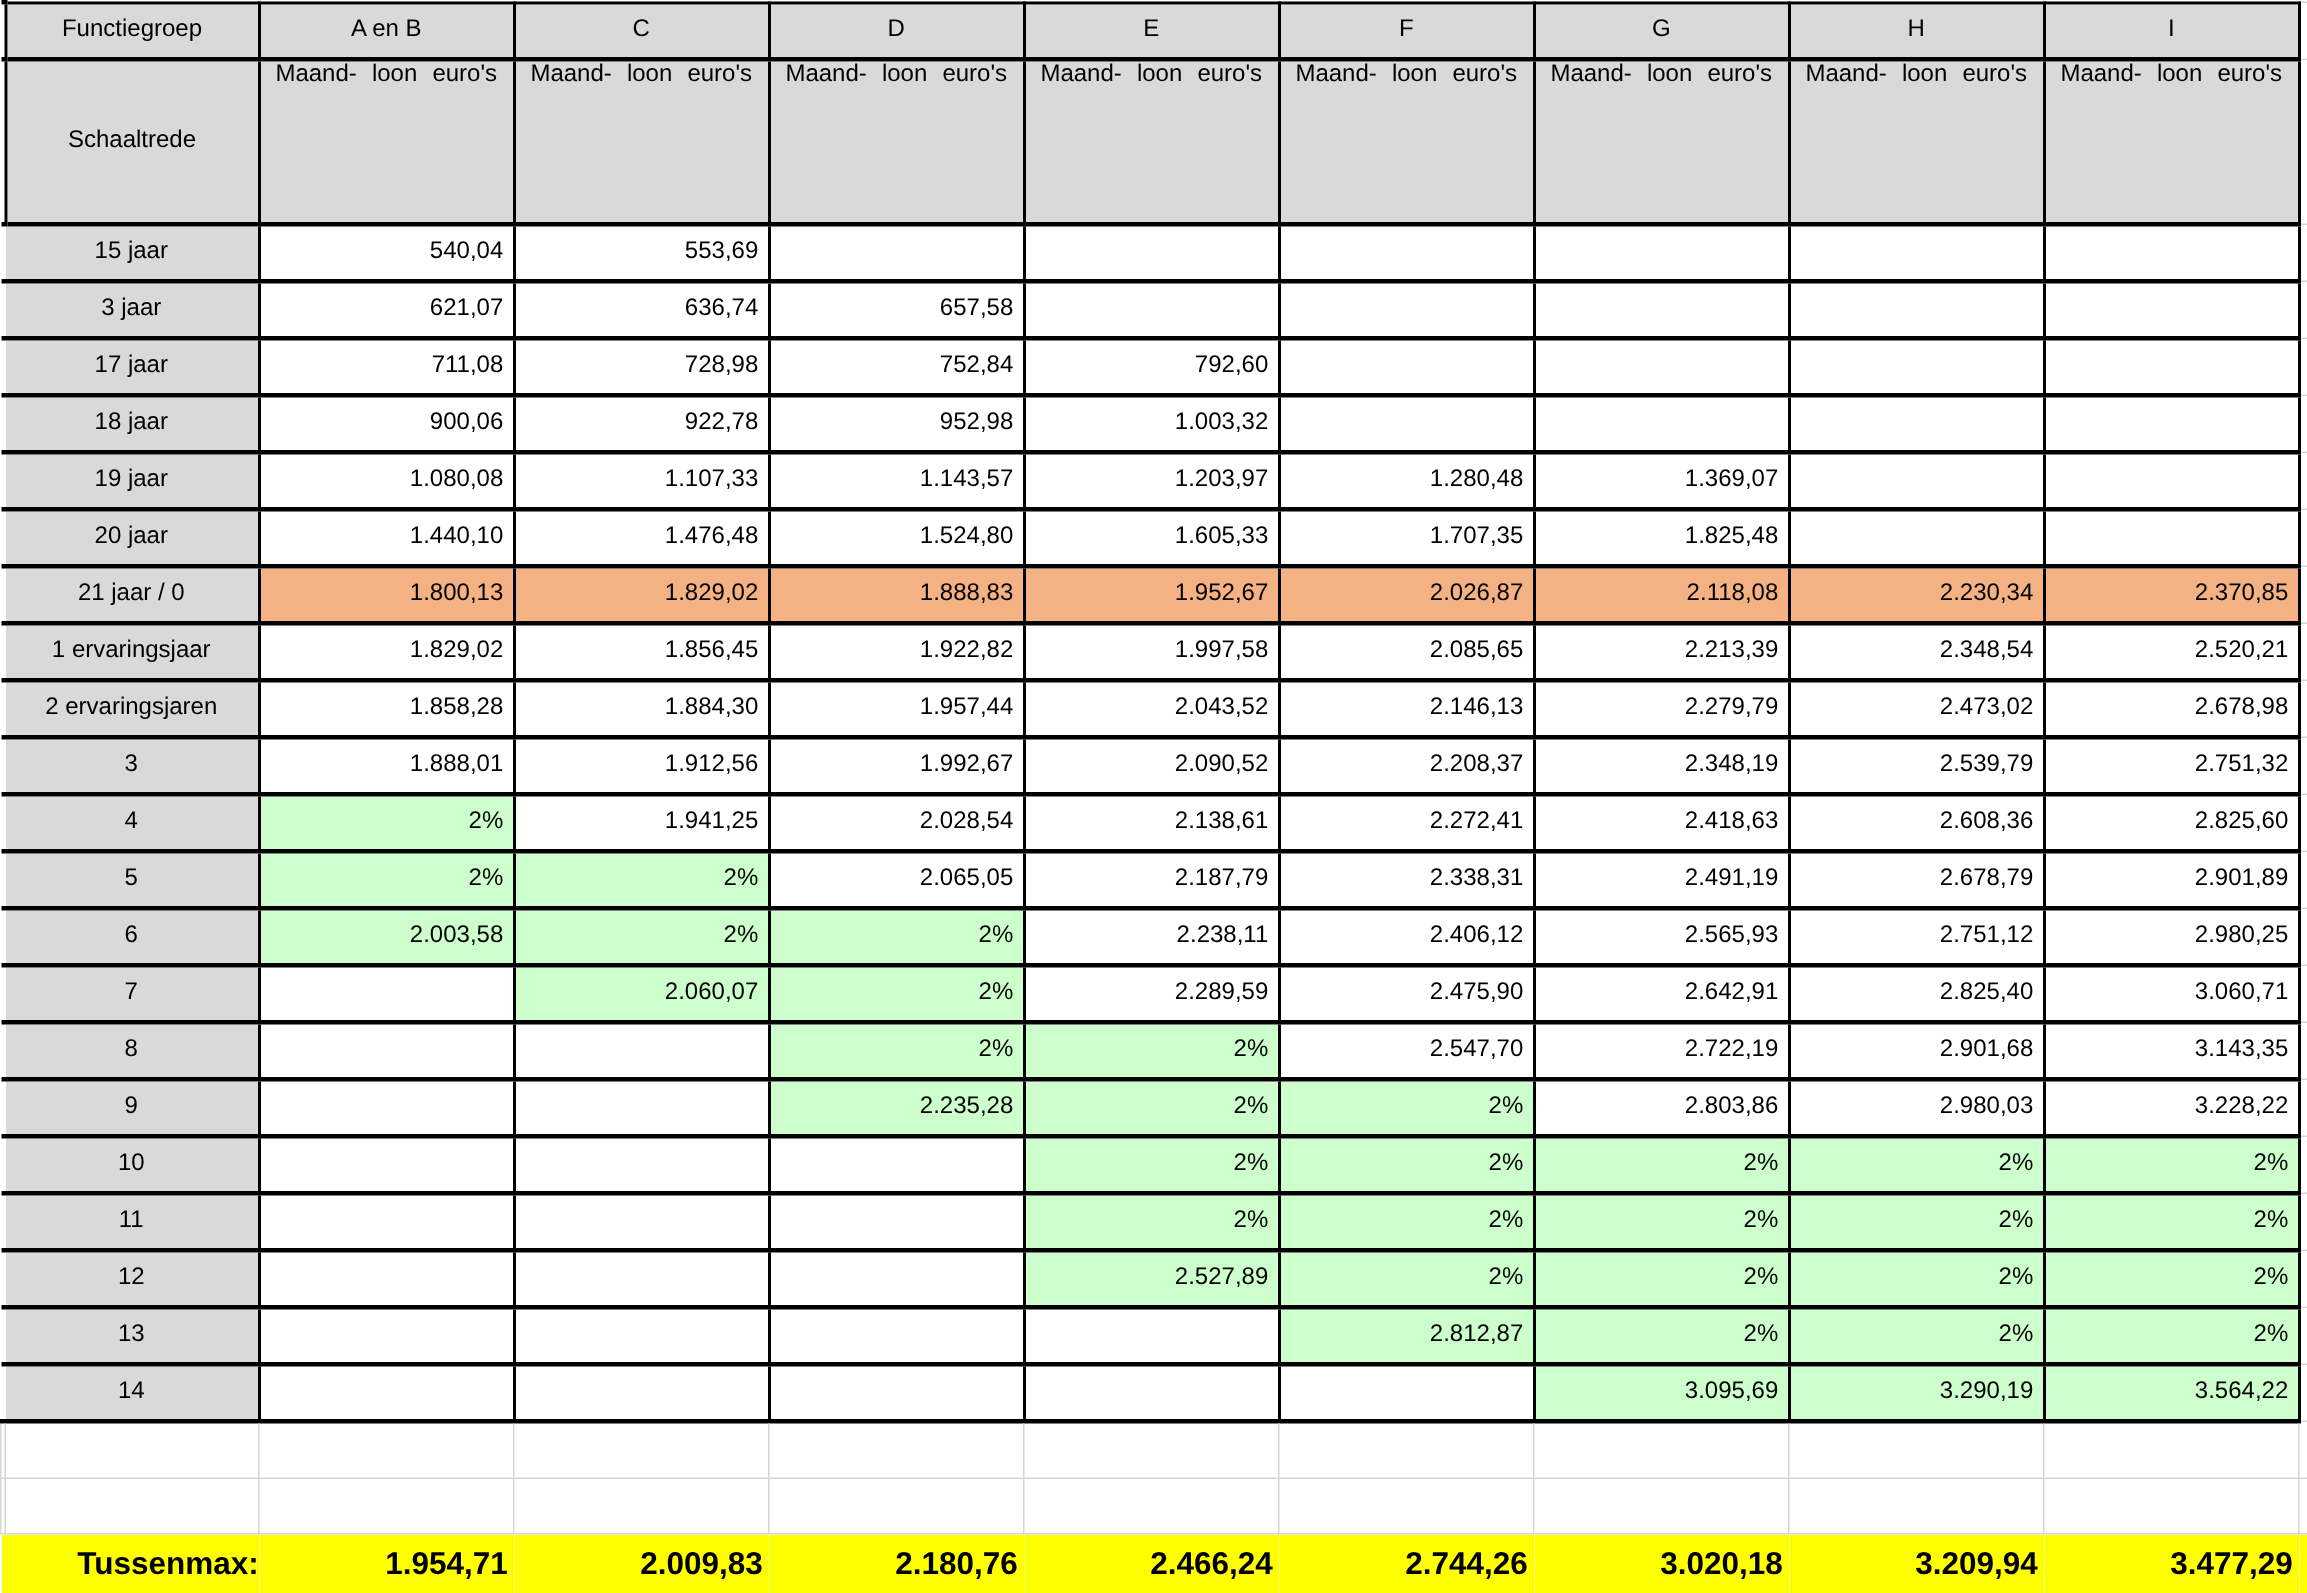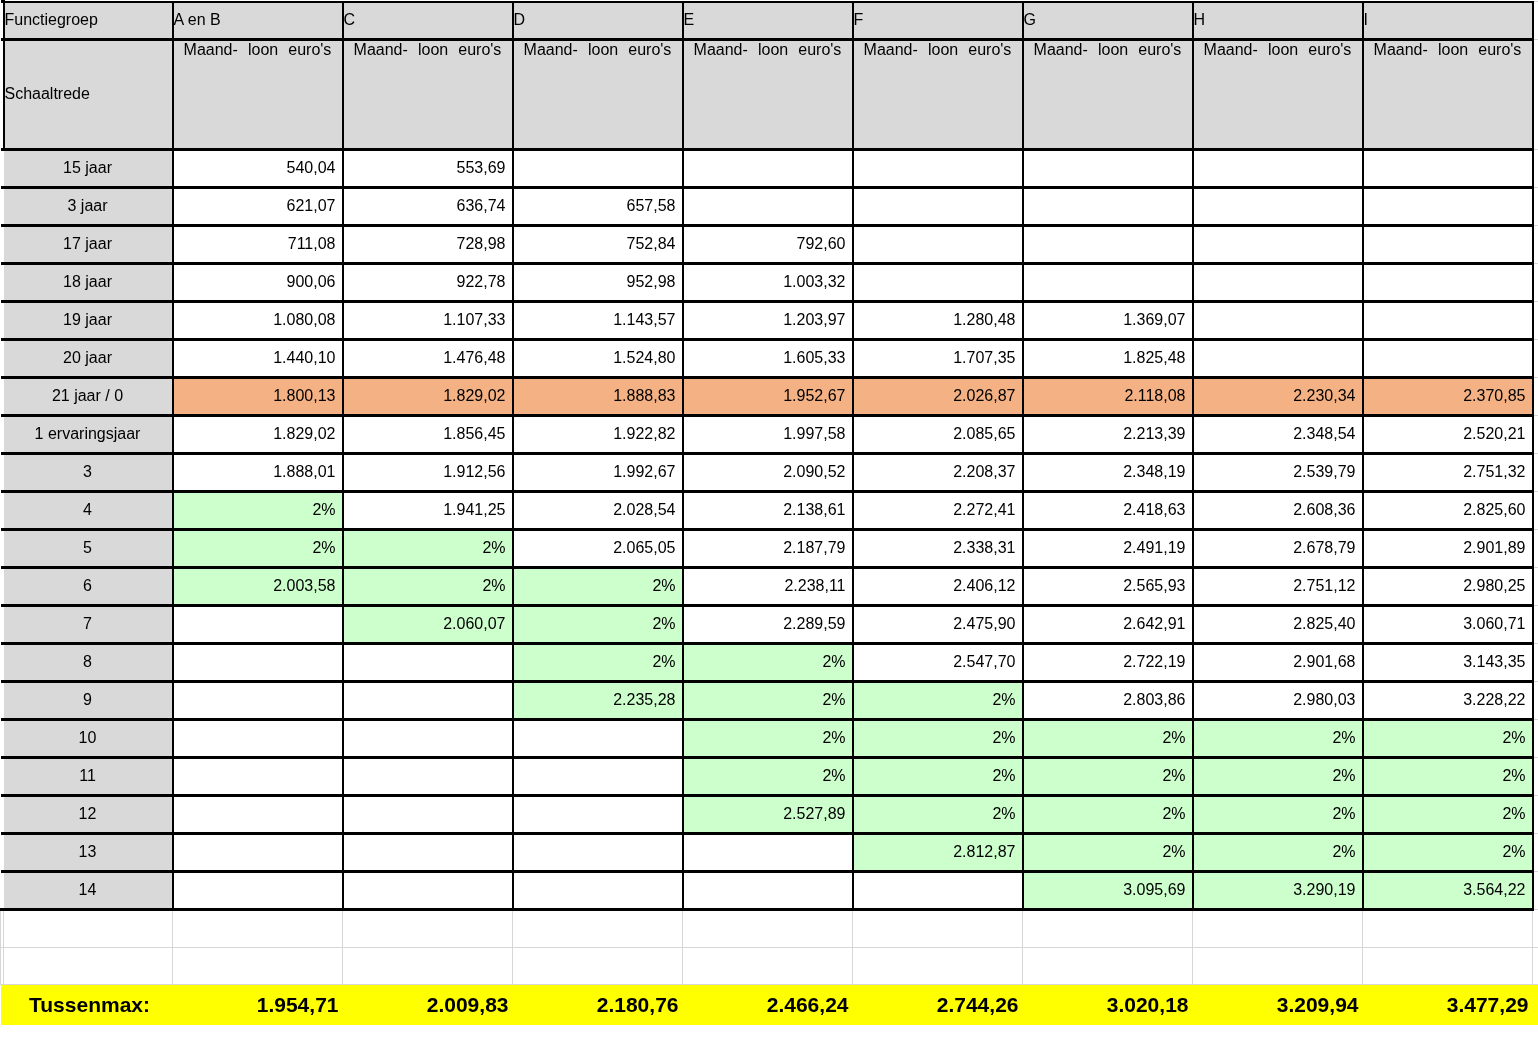--- a/index.html
+++ b/index.html
@@ -1,21 +1,21 @@
 <!DOCTYPE html>
 <html style="--header_gray: #D9D9D9; --highlight_orange: #F4B183; --highlight_green: #CCFFCC; --footer_yellow: #FFFF00; --grid_light: #D6D6D6; --grid_black: #000000;"><head>
 <meta charset="utf-8">
 <style>
   html, body { margin:0; padding:0; background:#fff; }
   body { width:1538px; font-family:"Liberation Sans", sans-serif; color:#000; }
   table.grid { border-collapse:collapse; table-layout:fixed; width:1538px; }
   td { padding:0; white-space:nowrap; overflow:hidden; font-size:16px; vertical-align:middle; }
 
   
-  .hdr { background:var(--header_gray,#D9D9D9); text-align:left;
+  .hdr { background:var(--header_gray,#D9D9D9); text-align:center;
          border:2px solid #000; border-top-width:2px; border-bottom-width:3px; height:35px; }
   .h2  { height:107px; }
   .h2wrap { display:flex; flex-direction:row; justify-content:space-evenly; height:107px; }
 
   
   .lbl { background:var(--header_gray,#D9D9D9); text-align:center;
          border:2px solid #000; border-left:none; border-top-width:3px; border-bottom-width:3px; height:35px; }
 
   
   .num { background:#fff; text-align:right; padding:0 6px;
@@ -26,21 +26,21 @@
   
   .sliverL { border:none; border-top:3px solid #000; border-bottom:3px solid #000; background:#fff; }
   .sliverR { border:1px solid var(--grid_light,#D6D6D6); background:#fff; }
 
   
   tr.blank td { border:1px solid var(--grid_light,#D6D6D6); background:#fff; height:36px; }
 
   
   tr.footer td { background:var(--footer_yellow,#FFFF00); border:none; font-weight:bold;
                  font-size:21px; height:40px; }
-  tr.footer td.flabel { text-align:center; padding-left:6px;margin-top:44px; }
+  tr.footer td.flabel { text-align:right; padding-left:6px;margin-top:44px; }
   tr.footer td.fval   { text-align:right; padding-right:4px; }
   tr.footer td.fsliver{ padding:0; }
 </style>
 </head>
 <body>
 
 <table class="grid">
   <colgroup>
     <col style="width:3px">
       <col style="width:169px">
@@ -224,20 +224,33 @@
         <td class="sliverL"></td>
         <td class="lbl">1 ervaringsjaar</td>
         <td class="num">1.829,02</td>
         <td class="num">1.856,45</td>
         <td class="num">1.922,82</td>
         <td class="num">1.997,58</td>
         <td class="num">2.085,65</td>
         <td class="num">2.213,39</td>
         <td class="num">2.348,54</td>
         <td class="num">2.520,21</td>
+        <td class="sliverR"></td>
+      </tr>
+      <tr>
+        <td class="sliverL"></td>
+        <td class="lbl">2 ervaringsjaren</td>
+        <td class="num">1.858,28</td>
+        <td class="num">1.884,30</td>
+        <td class="num">1.957,44</td>
+        <td class="num">2.043,52</td>
+        <td class="num">2.146,13</td>
+        <td class="num">2.279,79</td>
+        <td class="num">2.473,02</td>
+        <td class="num">2.678,98</td>
         <td class="sliverR"></td>
       </tr>
       <tr>
         <td class="sliverL"></td>
         <td class="lbl">3</td>
         <td class="num">1.888,01</td>
         <td class="num">1.912,56</td>
         <td class="num">1.992,67</td>
         <td class="num">2.090,52</td>
         <td class="num">2.208,37</td>

